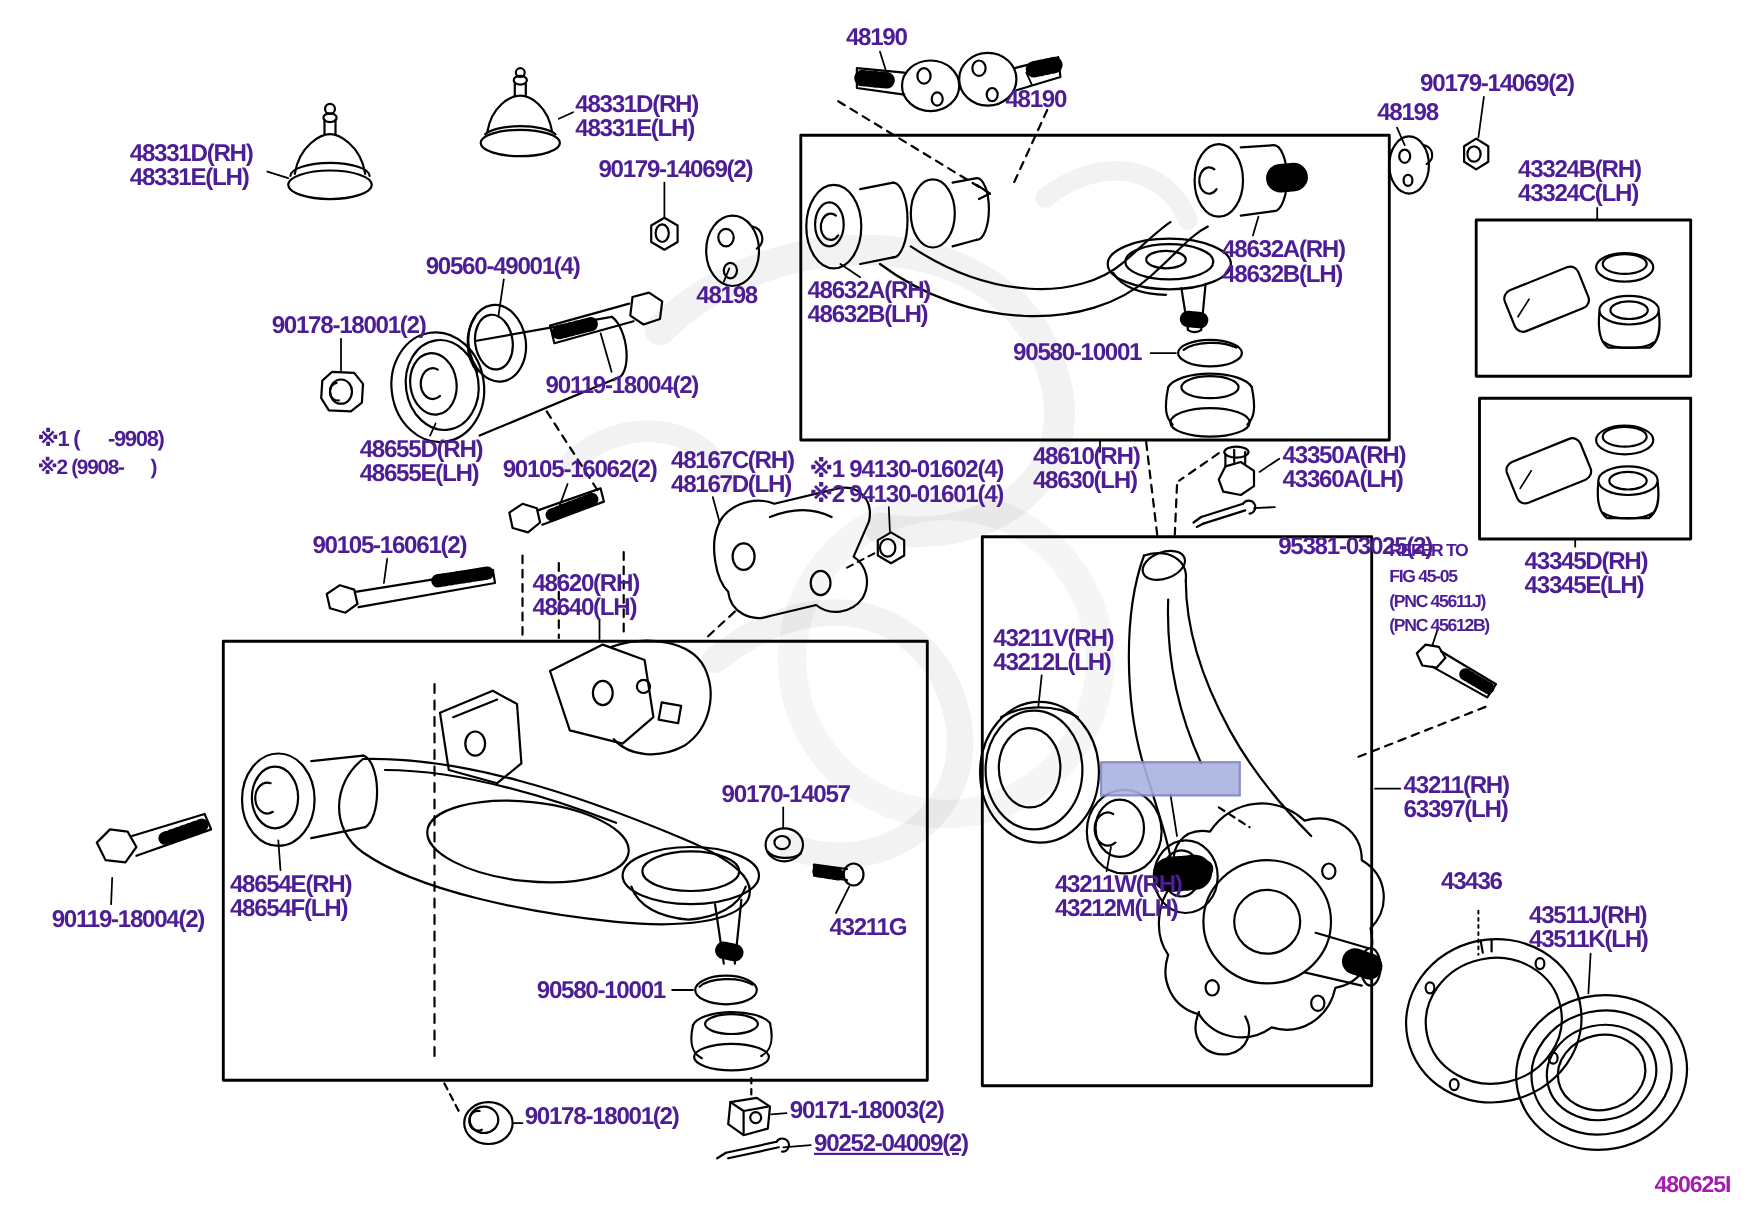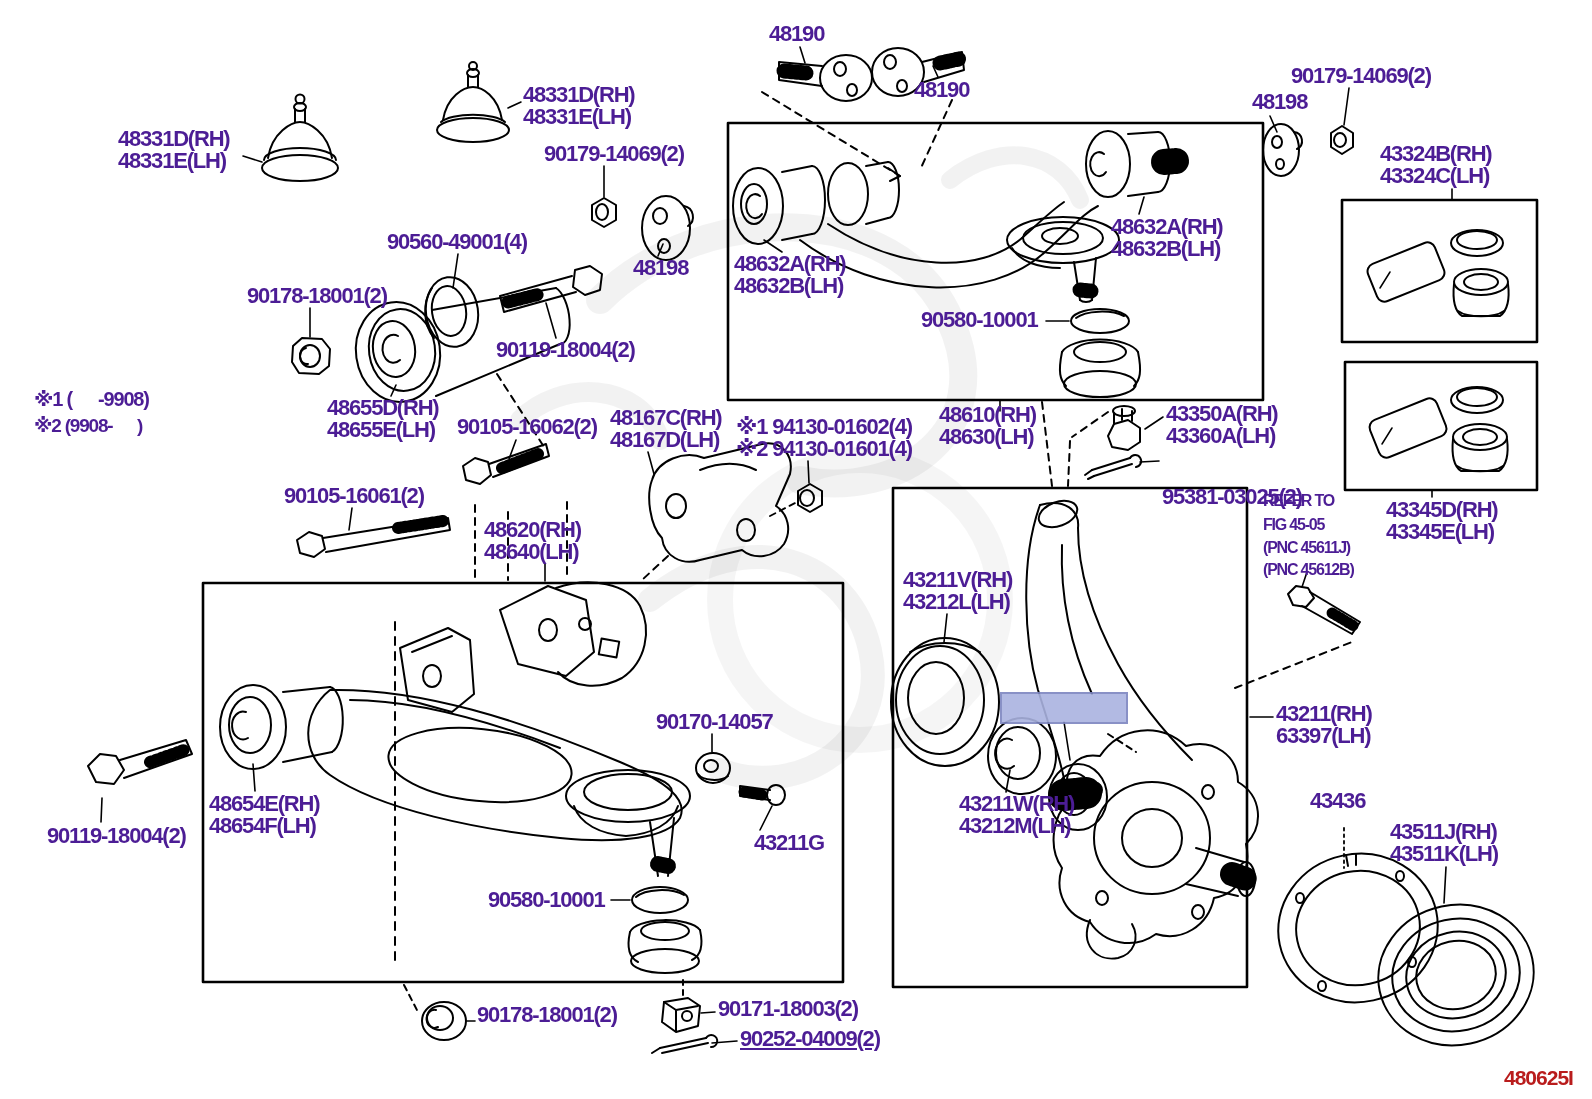--- a/index.html
+++ b/index.html
@@ -5,21 +5,21 @@
   html,body{margin:0;padding:0;background:#fff;}
   #canvas{position:relative;width:1592px;height:1099px;background:#ffffff;overflow:hidden;
           font-family:"Liberation Sans","DejaVu Sans",sans-serif;}
   #art{position:absolute;left:0;top:0;}
   #label-layer{position:absolute;left:0;top:0;width:100%;height:100%;pointer-events:none;}
   .plabel{position:absolute;font-weight:700;font-size:22px;line-height:22px;letter-spacing:-1.2px;
           color:#4c1d95;white-space:pre;pointer-events:auto;}
   .highlight{position:absolute;left:1000px;top:692px;width:124px;height:28px;
              background:#aab3e0;border:2px solid #7d86c0;opacity:.9;}
   #diagram-number{position:absolute;left:1504px;top:1066px;font-weight:700;font-size:21px;
-          letter-spacing:-1px;color:#b91c1c;white-space:nowrap;}
+          letter-spacing:-1px;color:#a21caf;white-space:nowrap;}
 </style>
 </head>
 <body>
 
 <div id="canvas">
 
 <svg id="art" width="1592" height="1099" viewBox="0 0 1592 1099" fill="none" stroke="#000" stroke-width="2" stroke-linecap="round" stroke-linejoin="round">
 
   <g stroke="rgba(0,0,0,0.05)">
     <path d="M 600,300 C 700,200 900,200 950,320 C 1000,430 900,500 800,480" stroke-width="28"></path>

